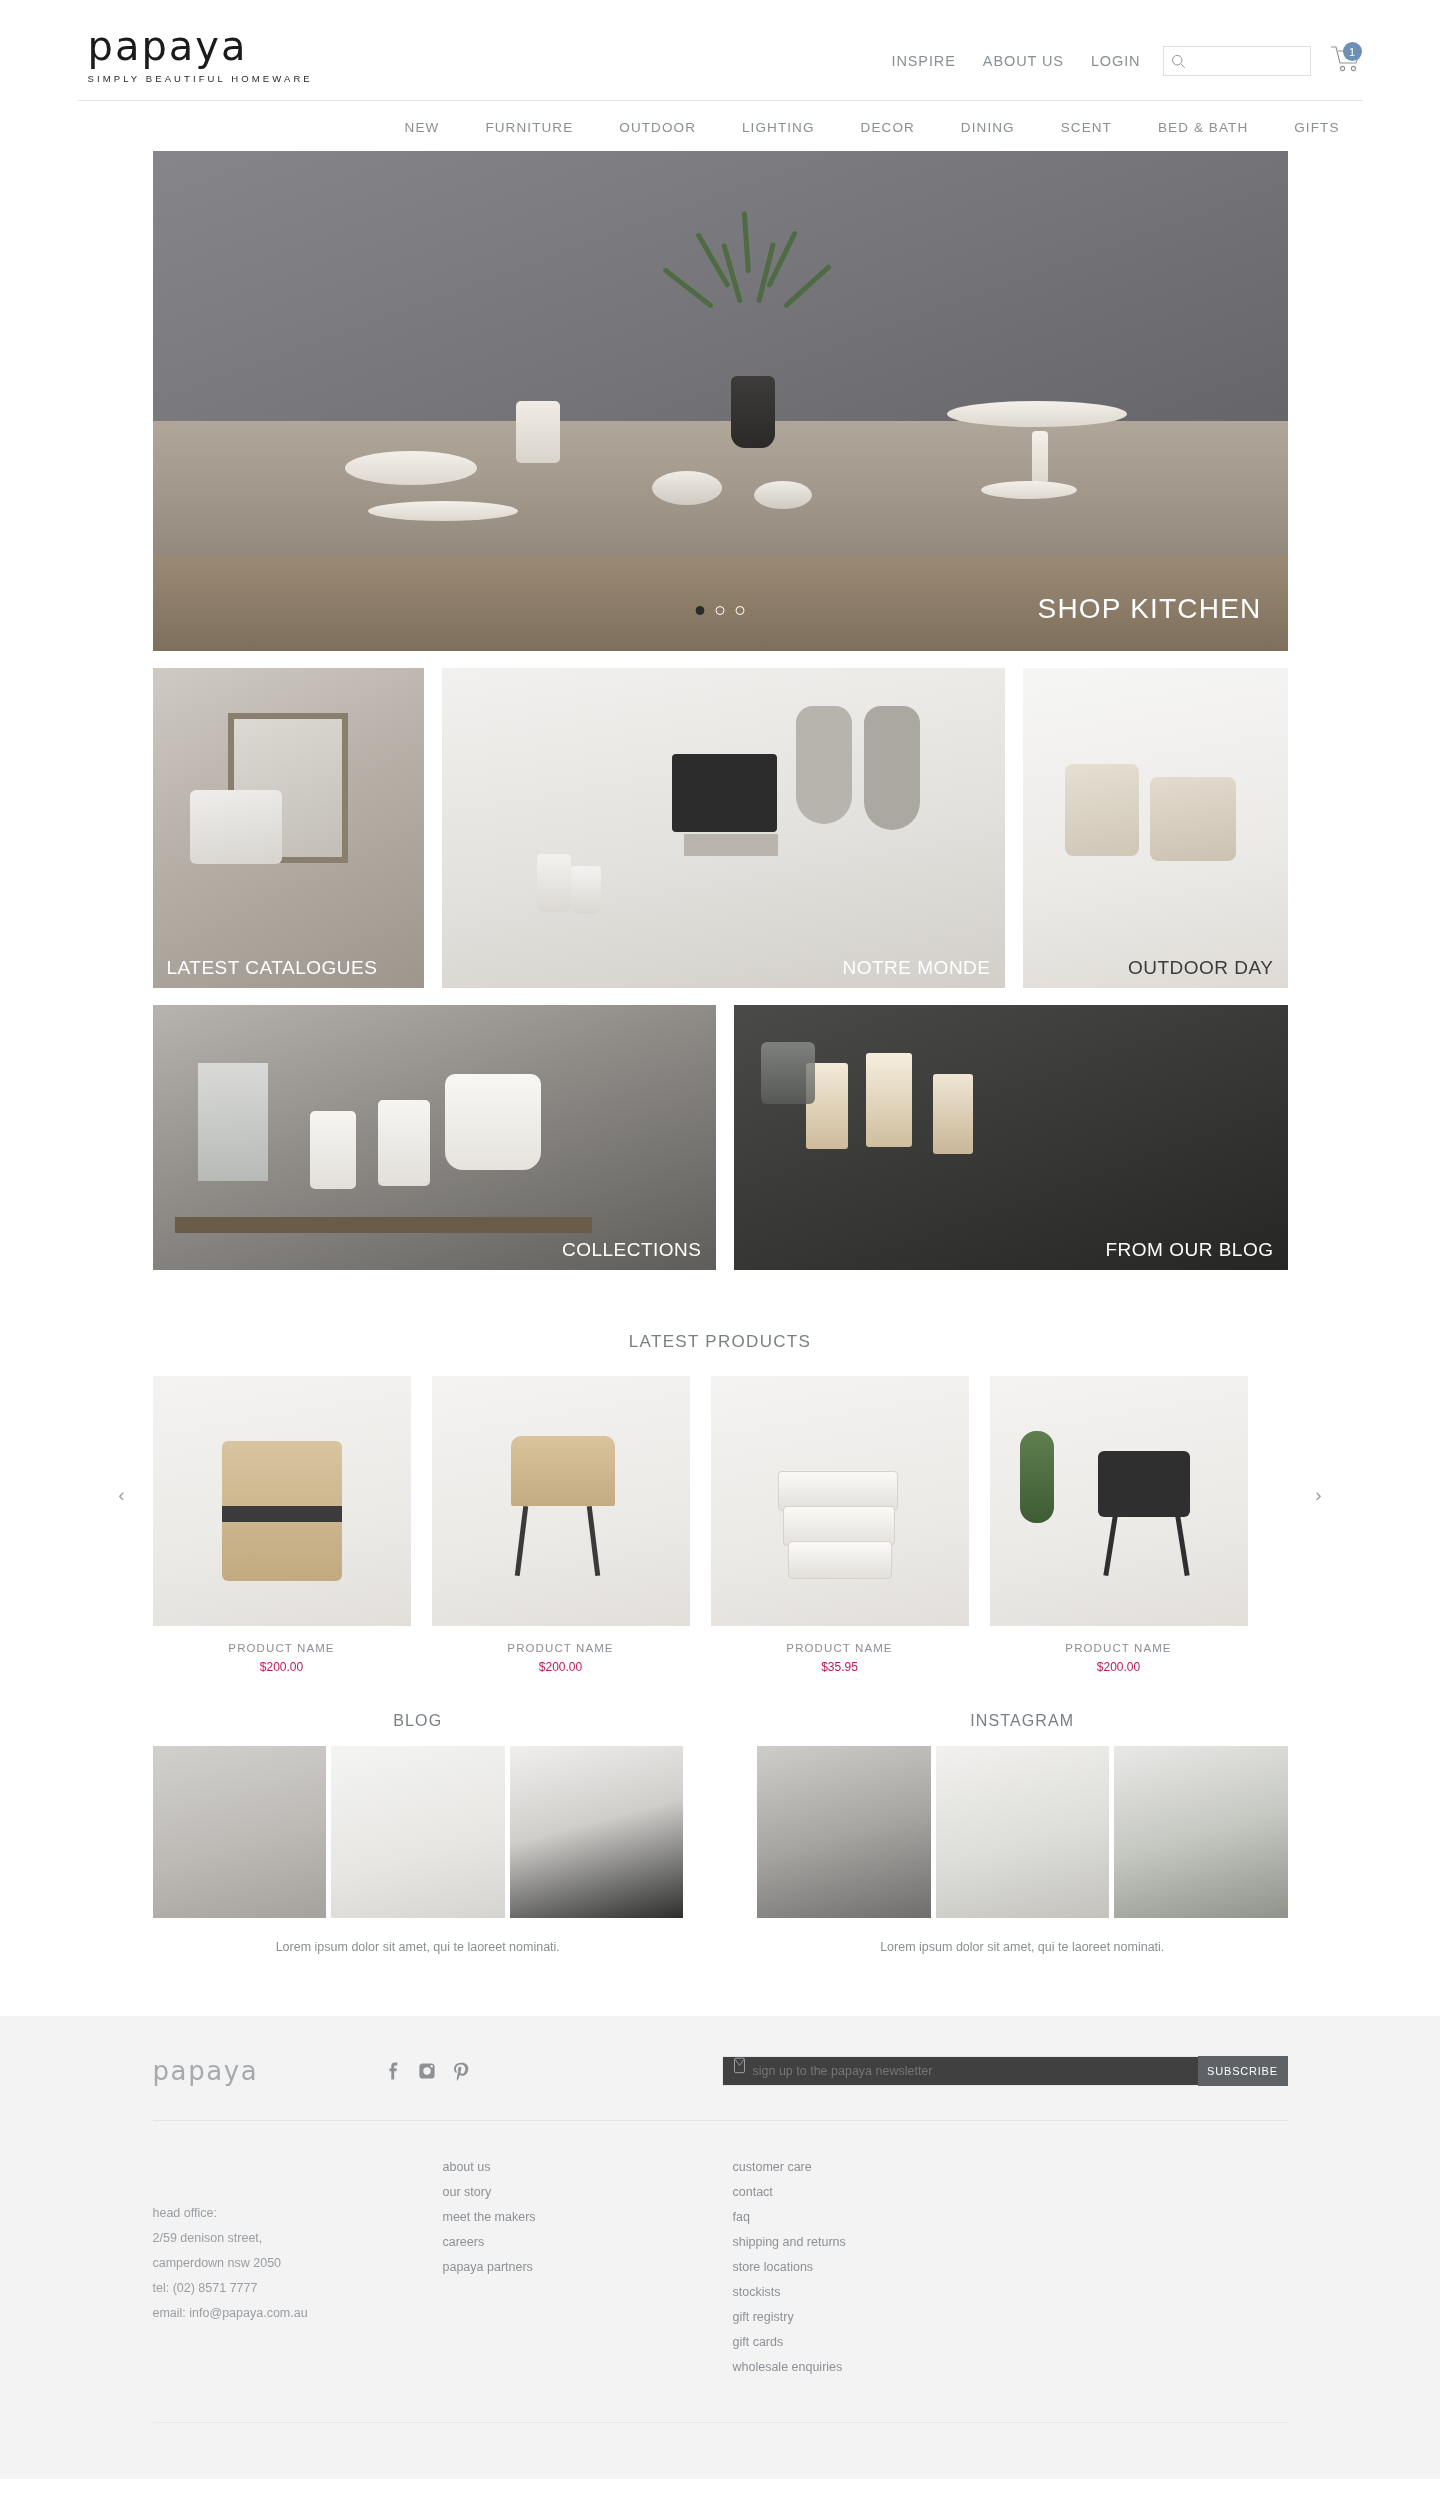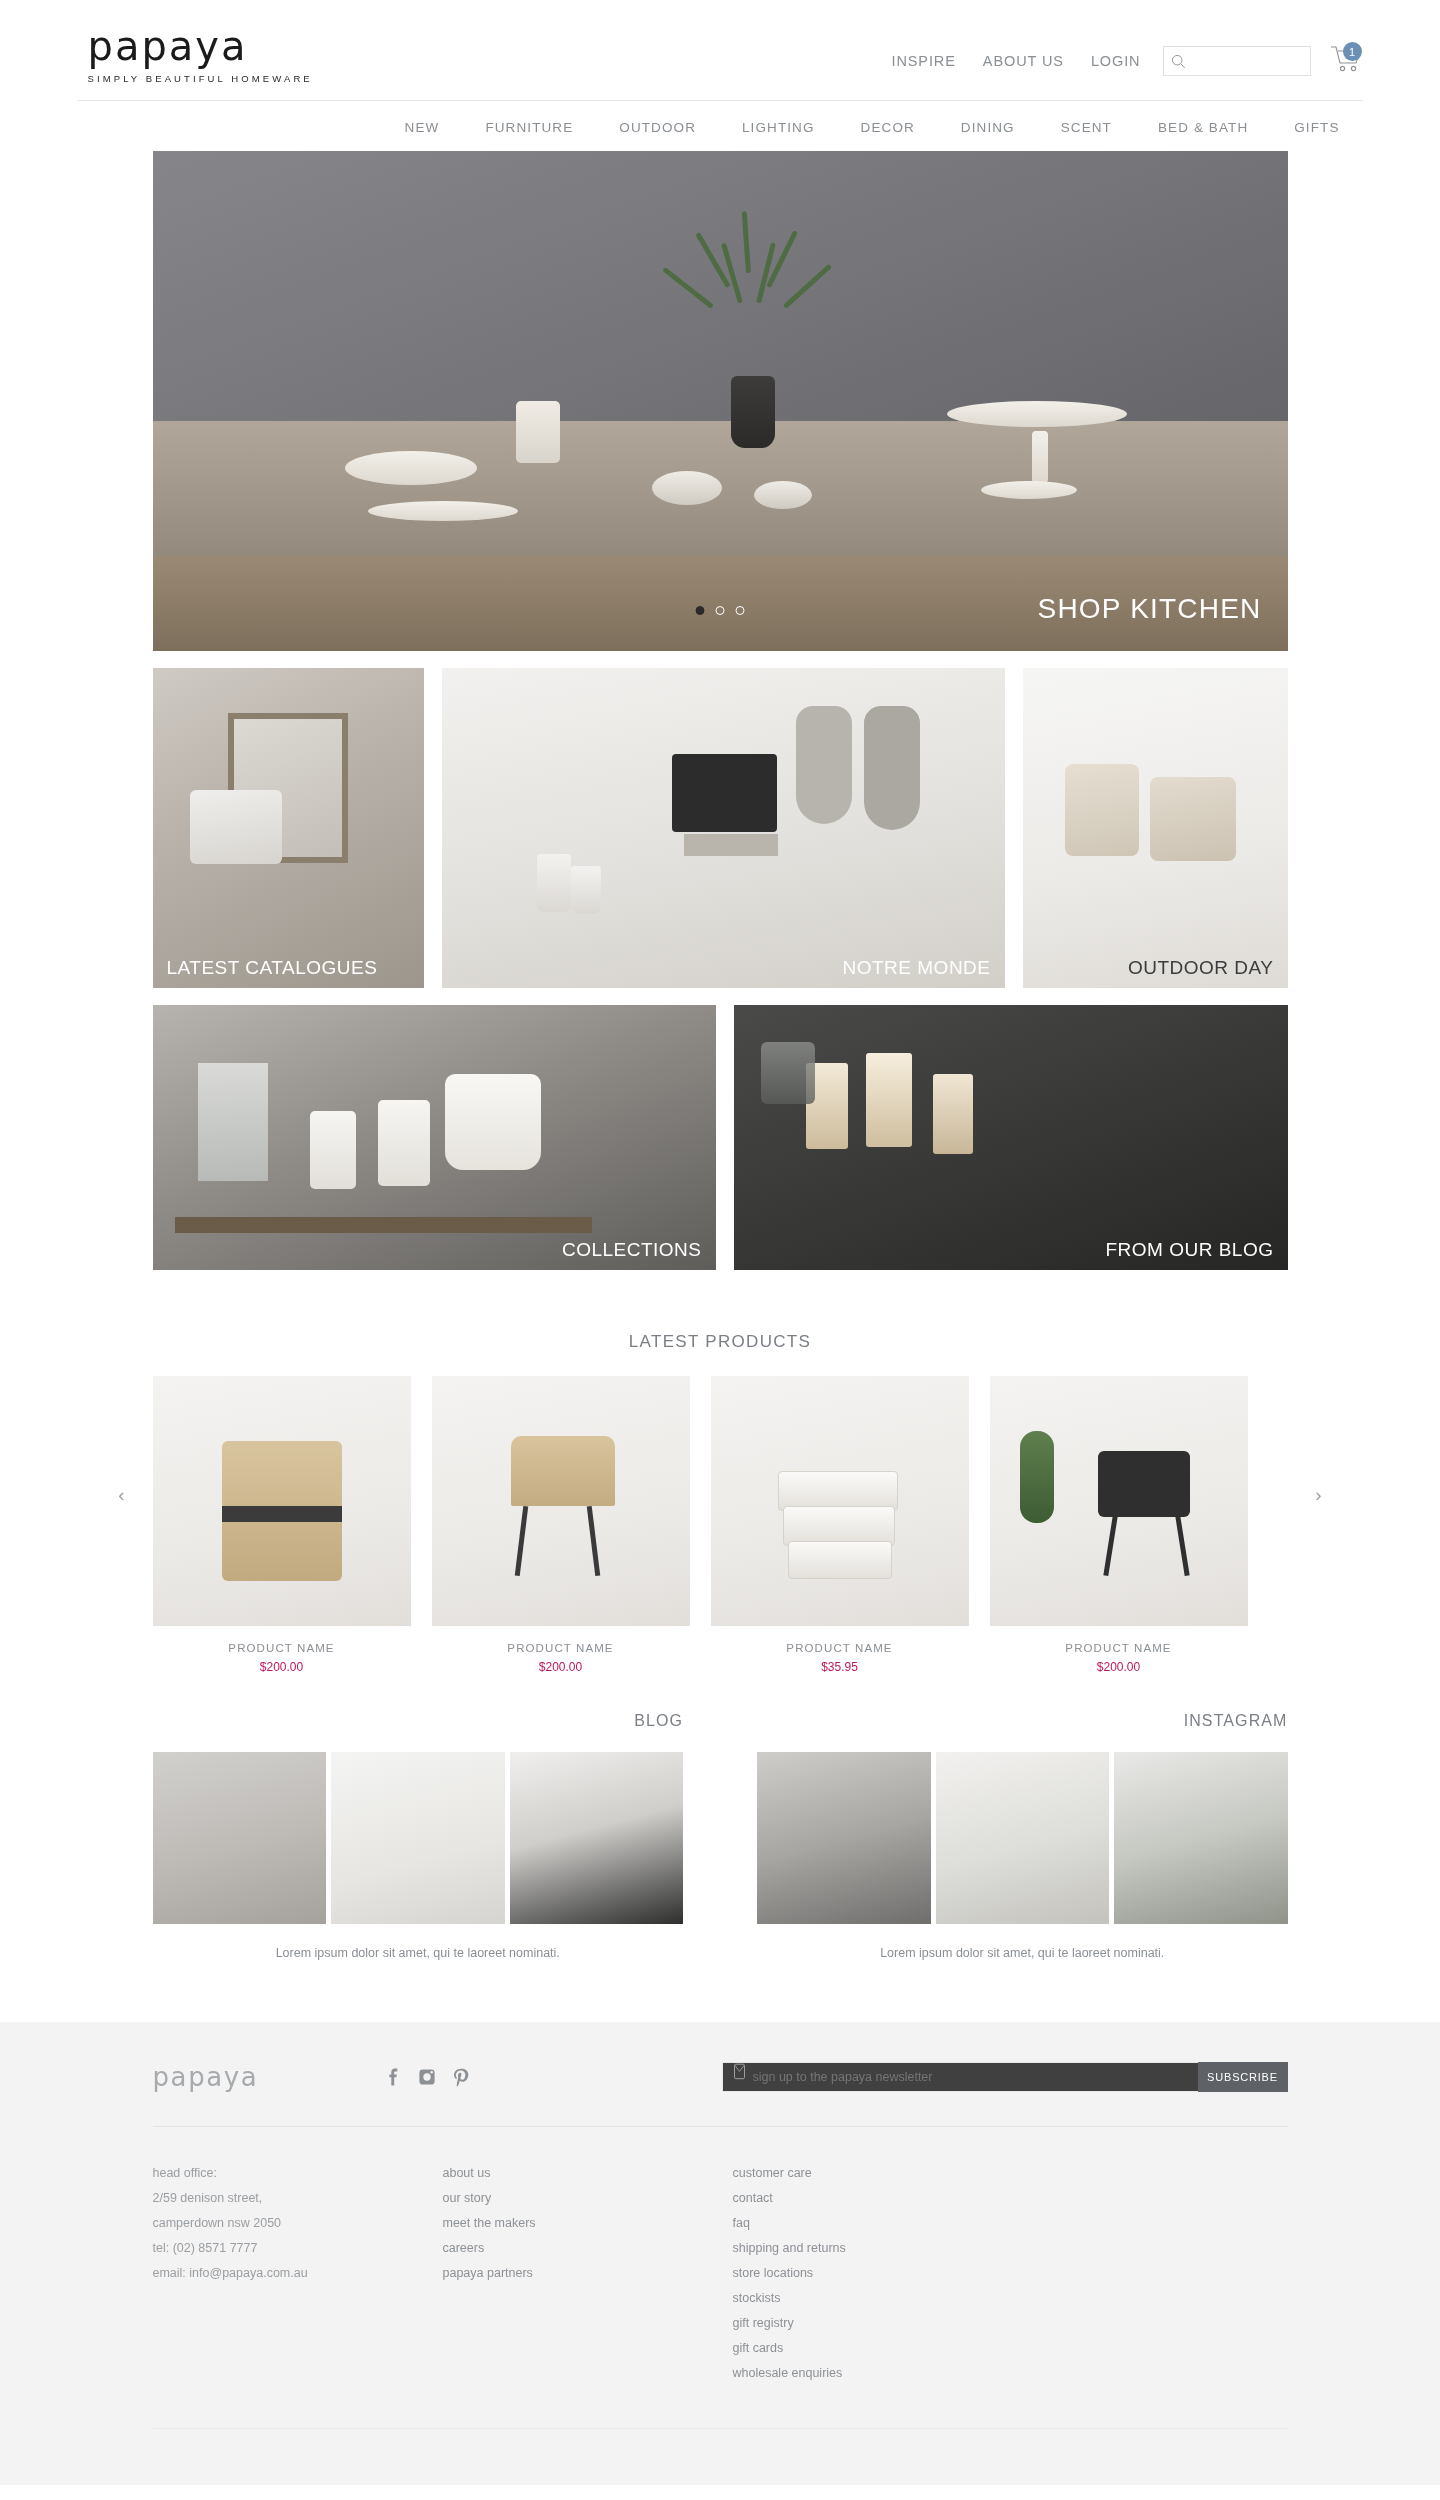--- a/index.html
+++ b/index.html
@@ -154,22 +154,22 @@
     display:flex; align-items:center; justify-content:center;
     font-size:19px; color:#9a9ea2; cursor:pointer;
   }
   .p-arrow.left { left:-42px; }
   .p-arrow.right { right:-42px; }
 
   
   .feeds { display:flex; gap:74px; margin-top:38px; }
   .feed { flex:1; }
   .feed-title {
-    text-align:right; font-size:16px; letter-spacing:1.1px;
-    color:#7a7f85; margin-bottom:22px; font-weight:400;
+    text-align:center; font-size:16px; letter-spacing:1.1px;
+    color:#7a7f85; margin-bottom:16px; font-weight:400;
   }
   .feed-imgs { display:flex; gap:5px; }
   .feed-img { flex:1; height:172px; overflow:hidden; }
   .feed-cap {
     text-align:center; margin-top:22px; font-size:12.5px; color:#8a8f94;
   }
 
   .fi1 { background:linear-gradient(165deg,#d2d0cd 0%,#bdbab6 55%,#a5a29e 100%); }
   .fi2 { background:linear-gradient(165deg,#f4f4f2 0%,#e7e6e3 60%,#d5d4d0 100%); }
   .fi3 { background:linear-gradient(165deg,#f0efed 0%,#cfcecb 45%,#2e2e2d 100%); }
@@ -205,21 +205,21 @@
   }
   .subscribe {
     width:90px; background:#5e6267; color:#fff; border:0; cursor:pointer;
     font-size:11px; letter-spacing:0.8px;
     font-family:"Liberation Sans", sans-serif;
   }
   .footer-cols {
     width:1135px; margin:0 auto; display:flex; padding-top:34px;
   }
   .fcol { font-size:12.5px; line-height:2.0; color:#9a9ea2; }
-  .fcol.contact { width:290px; }
+  .fcol.contact { width:290px;margin-top:46px; }
   .fcol.c2 { width:290px; }
   .fcol.c3 { width:290px; }
   .fcol.c4 { width:265px; }
   .fcol a { color:#8d9196; text-decoration:none; display:block; }
   .fcol .line { display:block; }
   .footer-rule {
     width:1135px; margin:42px auto 0; height:1px; background:#e8e8e8;
   }
 </style>
 </head>

